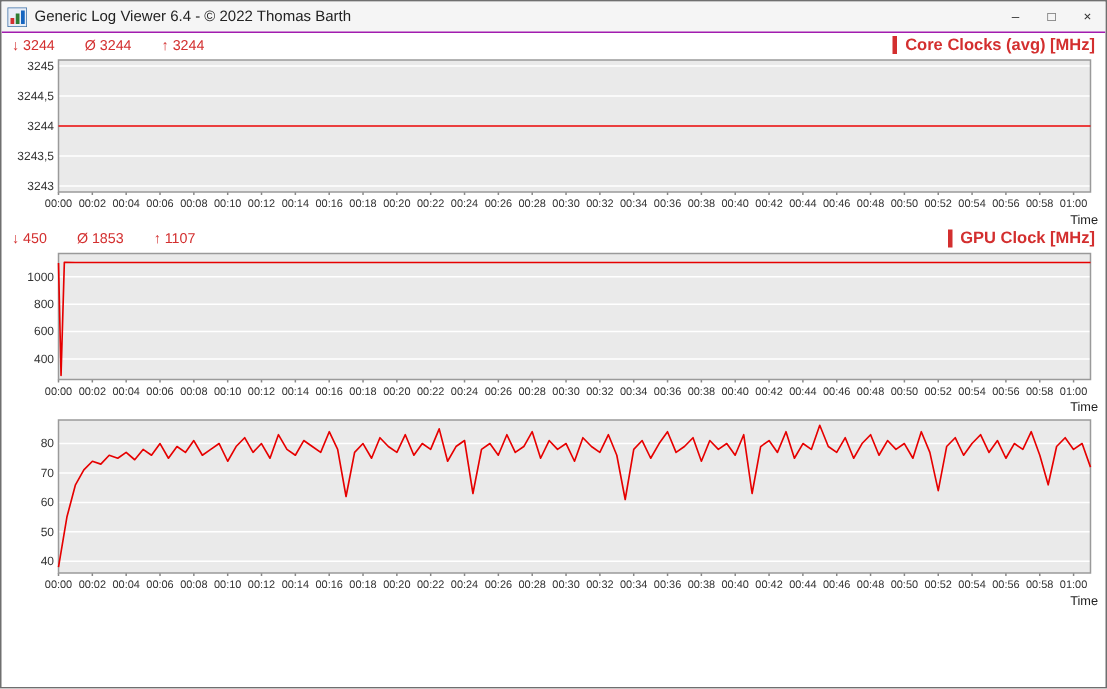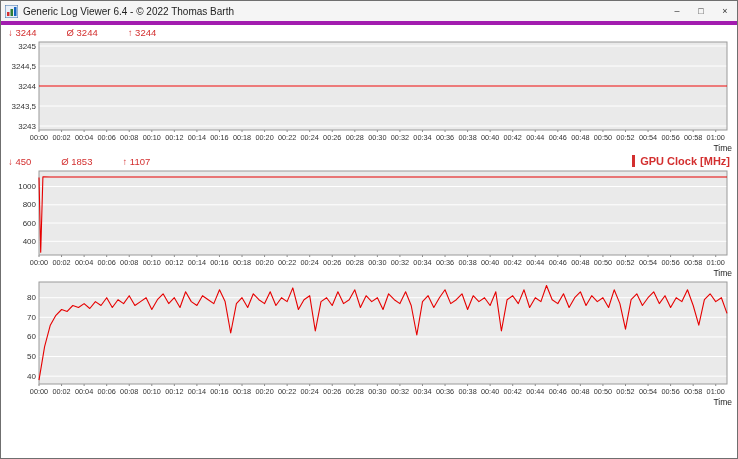--- a/index.html
+++ b/index.html
@@ -1,25 +1,25 @@
 <!DOCTYPE html>
 <html><head>
 <meta charset="utf-8">
 <style>
   html,body{margin:0;padding:0;background:#cfcfcf;font-family:"Liberation Sans",sans-serif;}
   .window{width:738px;height:459px;background:#ffffff;border:1px solid #6f6f6f;box-sizing:border-box;display:flex;flex-direction:column;overflow:hidden;}
-  .titlebar{height:20px;background:#f5f5f5;border-bottom:4px solid #a21caf;display:flex;align-items:center;flex:0 0 auto;}
+  .titlebar{height:20px;background:#f5f5f5;border-bottom:1px solid #a21caf;display:flex;align-items:center;flex:0 0 auto;}
   .titlebar .app-icon{width:13px;height:13px;margin:0 5px 0 4px;flex:0 0 auto;}
   .titlebar .title{font-size:10px;color:#222;white-space:nowrap;flex:1 1 auto;}
   .win-controls{display:flex;height:100%;flex:0 0 auto;}
   .win-btn{width:24px;height:100%;display:flex;align-items:center;justify-content:center;font-size:9px;color:#333;cursor:default;}
   .page-title{text-align:center;font-size:12px;font-weight:bold;color:#111;padding:4px 0 2px 0;flex:0 0 auto;}
   .panel{padding:1px 5px 0 5px;flex:0 0 auto;}
   .panel-header{display:flex;justify-content:space-between;align-items:center;padding:1px 2px 1px 2px;}
-  .stats{display:flex;gap:30px;font-size:9.5px;color:#d32f2f;}
+  .stats{display:flex;gap:20px;font-size:9.5px;color:#d32f2f;}
   .stat{white-space:nowrap;}
   .chart-title{font-size:11px;font-weight:bold;color:#d32f2f;border-left:3px solid #d32f2f;padding-left:5px;line-height:12px;}
   .plot svg{display:block;}
   .xlabel{text-align:right;font-size:8.5px;color:#222;padding-top:0px;padding-left:30px;}
 </style>
 </head>
 <body>
 
 <div class="window">
 
@@ -39,20 +39,21 @@
   </div>
 
 
   <section class="panel">
     <div class="panel-header">
       <div class="stats">
         <span class="stat"><span>↓</span> <span>3244</span></span>
         <span class="stat"><span>Ø</span> <span>3244</span></span>
         <span class="stat"><span>↑</span> <span>3244</span></span>
       </div>
+      <div class="chart-title">Core Clocks (avg) [MHz]</div>
     </div>
     <div class="plot">
       <svg width="726" height="104">
           <rect x="33" y="3" width="688" height="88" fill="#eaeaea"></rect>
           <line x1="33" y1="87.00000000000331" x2="721" y2="87.00000000000331" stroke="#ffffff" stroke-width="1"></line>
           <text x="30" y="89.50000000000331" text-anchor="end" font-size="8" fill="#333" font-family="Liberation Sans, sans-serif">3243</text>
           <line x1="33" y1="67.00000000000165" x2="721" y2="67.00000000000165" stroke="#ffffff" stroke-width="1"></line>
           <text x="30" y="69.50000000000165" text-anchor="end" font-size="8" fill="#333" font-family="Liberation Sans, sans-serif">3243,5</text>
           <line x1="33" y1="47" x2="721" y2="47" stroke="#ffffff" stroke-width="1"></line>
           <text x="30" y="49.5" text-anchor="end" font-size="8" fill="#333" font-family="Liberation Sans, sans-serif">3244</text>

